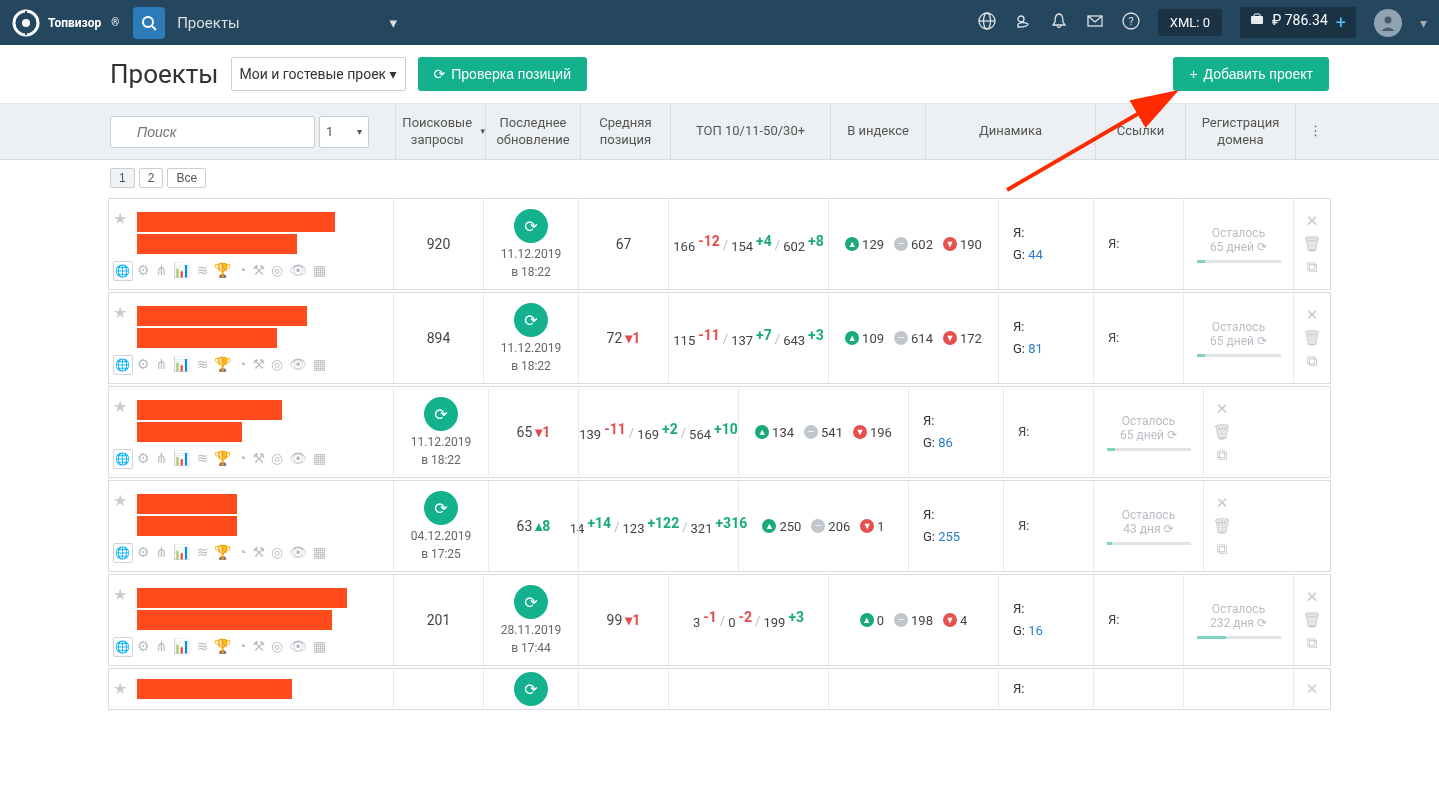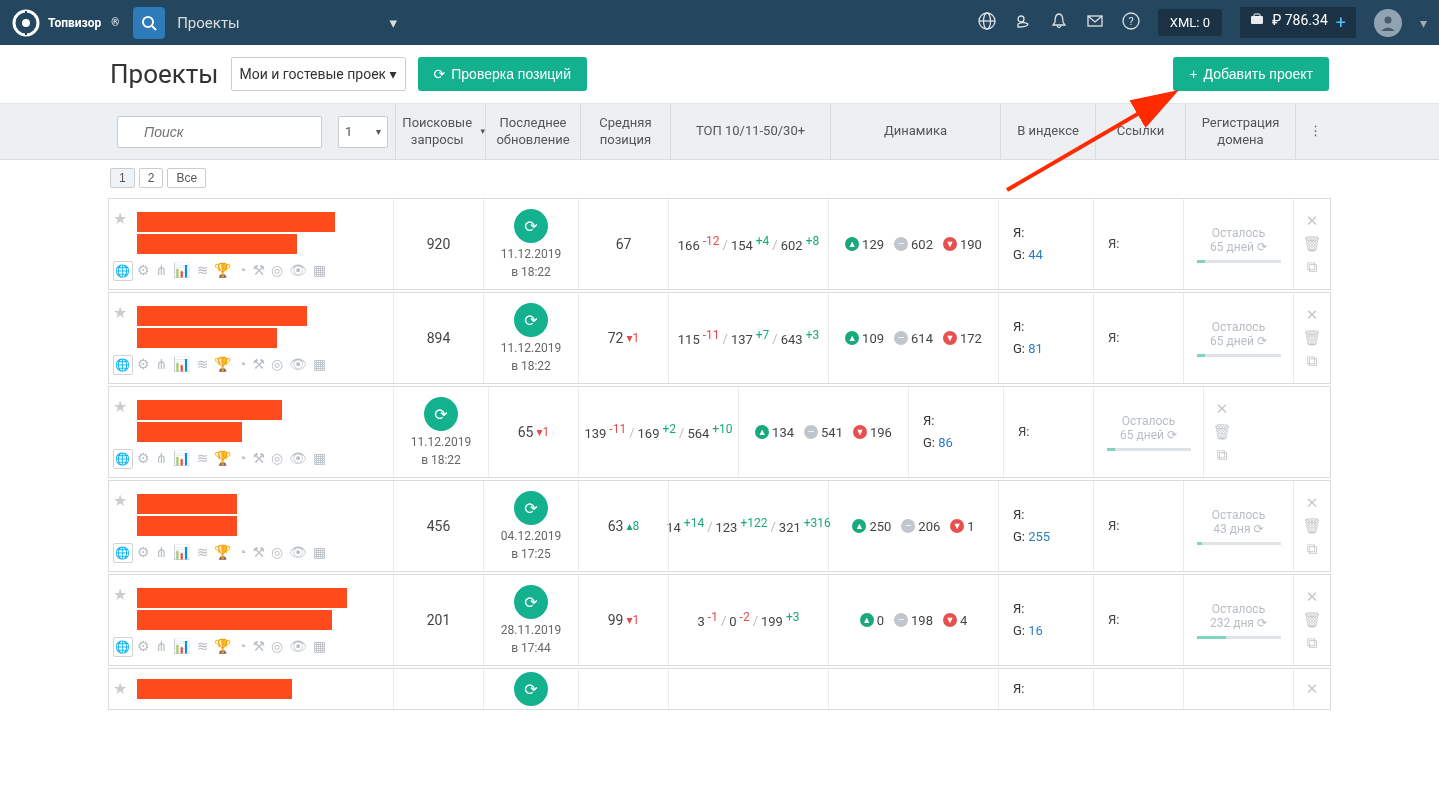--- a/index.html
+++ b/index.html
@@ -25,21 +25,21 @@
 .page-title { font-size: 26px; font-weight: 400; color: #333; }
 .tags-select { margin-left: 180px; border: 1px solid #c9ced2; height: 34px; width: 200px; display: flex; align-items: center; padding: 0 10px; color: #999; font-size: 14px; border-radius: 2px; background:#fff; cursor:pointer; }
 .tag-dot { width: 16px; height: 16px; border: 2px solid #ccc; border-radius: 50%; margin-right: 8px; position:relative; display:inline-block; }
 .tag-dot::after { content:''; position:absolute; width:8px; height:8px; background:#ccc; border-radius:50%; top:2px; left:2px; }
 .visibility-select { border:1px solid #c9ced2; height:34px; width:175px; padding:0 8px; display:flex; align-items:center; justify-content:space-between; font-size:14px; color:#333; border-radius:2px; cursor:pointer; background:#fff; }
 .check-btn { background:#14b18f; color:#fff; border:none; height:34px; padding:0 16px; border-radius:3px; font-size:14px; display:flex; align-items:center; gap:6px; cursor:pointer; }
 .add-btn { background:#14b18f; color:#fff; border:none; height:34px; padding:0 16px; border-radius:3px; font-size:14px; display:flex; align-items:center; gap:6px; cursor:pointer; margin-left:auto; }
 
 
 .colhead { display:flex; align-items:center; background:#edf0f2; border-bottom:1px solid #d8dcdf; padding:0; height:56px; color:#555; font-size:13px; }
-.col-search-area { width:395px; display:flex; align-items:center; padding-left:110px; gap:16px;justify-content:center; }
+.col-search-area { width:395px; display:flex; align-items:center; padding-left:110px; gap:4px; }
 .search-input { border:1px solid #c9ced2; height:32px; width:205px; padding:0 8px 0 26px; font-size:14px; font-style:italic; color:#999; border-radius:2px; position:relative; }
 .search-wrap { position:relative; }
 .search-wrap::before { content:'⌕'; position:absolute; left:7px; top:5px; color:#999; font-size:16px; }
 .num-select { border:1px solid #c9ced2; height:32px; width:50px; display:flex; align-items:center; justify-content:space-between; padding:0 6px; border-radius:2px; cursor:pointer; background:#fff; }
 .col { text-align:center; display:flex; align-items:center; justify-content:center; line-height:1.3; border-left:1px solid #d8dcdf; height:100%; }
 .col-queries { width:90px; }
 .col-update { width:95px; }
 .col-avgpos { width:90px; }
 .col-top { width:160px; }
 .col-dyn { width:170px; }
@@ -59,21 +59,21 @@
 .cell-name { width:285px; padding:8px 10px 8px 6px; flex-direction:column; align-items:flex-start; position:relative; }
 .redact { background:#ff4a1c; height:20px; margin:2px 0; }
 .star { color:#ccc; font-size:16px; position:absolute; left:4px; top:10px; }
 .tool-icons { display:flex; gap:6px; color:#b8bec4; font-size:14px; margin-top:6px; flex-wrap:wrap; padding-left:22px; }
 .tool-icons span { cursor:pointer; }
 .globe { position:absolute; left:4px; bottom:8px; border:1px solid #d0d4d8; width:20px; height:20px; display:flex; align-items:center; justify-content:center; border-radius:2px; color:#b0b6bc; font-size:12px; }
 .cell-queries { width:90px; }
 .cell-update { width:95px; flex-direction:column; gap:4px; font-size:12px; color:#666; }
 .refresh-circle { width:34px; height:34px; background:#14b18f; border-radius:50%; display:flex; align-items:center; justify-content:center; color:#fff; font-size:16px; cursor:pointer; }
 .cell-avgpos { width:90px; position:relative; }
-.delta { font-size:12px; margin-left:3px; }
+.delta { font-size:14px; margin-left:3px;font-weight:bold; }
 .delta.up { color:#18a97c; }
 .delta.down { color:#e54b4b; }
 .cell-top { width:160px; font-size:13px; }
 .cell-top .sep { color:#bbb; margin:0 3px; }
 .cell-dyn { width:170px; gap:10px; font-size:13px; }
 .dyn-item { display:flex; align-items:center; gap:3px; }
 .dyn-icon { width:14px; height:14px; border-radius:50%; display:inline-flex; align-items:center; justify-content:center; font-size:9px; color:#fff; }
 .dyn-up { background:#18a97c; }
 .dyn-neutral { background:#c0c6cc; }
 .dyn-down { background:#e85050; }
@@ -193,22 +193,22 @@
       <span style="font-size:10px;">▾</span>
     </div>
   </div>
   <div class="col col-queries">
     <span>Поисковые запросы</span>
     <span style="font-size:9px; margin-left:2px;">▾</span>
   </div>
   <div class="col col-update">Последнее обновление</div>
   <div class="col col-avgpos">Средняя позиция</div>
   <div class="col col-top">ТОП 10/11-50/30+</div>
+  <div class="col col-index">В индексе</div>
   <div class="col col-dyn">Динамика</div>
-  <div class="col col-index">В индексе</div>
   <div class="col col-links">Ссылки</div>
   <div class="col col-reg">Регистрация домена</div>
   <div class="col col-menu">⋮</div>
 </div>
 
 <div class="pagebtns">
   <button class="active">1</button>
   <button>2</button>
   <button>Все</button>
 </div>
@@ -413,21 +413,20 @@
         <span>≋</span>
         <span>🏆</span>
         <span>◔</span>
         <span>⚒</span>
         <span>◎</span>
         <span>👁</span>
         <span>▦</span>
       </div>
       <span class="globe">🌐</span>
     </div>
-    <div class="cell cell-queries">456</div>
     <div class="cell cell-update">
       <div class="refresh-circle">⟳</div>
       <div>04.12.2019</div>
       <div>в 17:25</div>
     </div>
     <div class="cell cell-avgpos">
       63<sup class="delta up">▴8</sup>
     </div>
     <div class="cell cell-top">
       <span>14<sup class="delta up">+14</sup></span>

